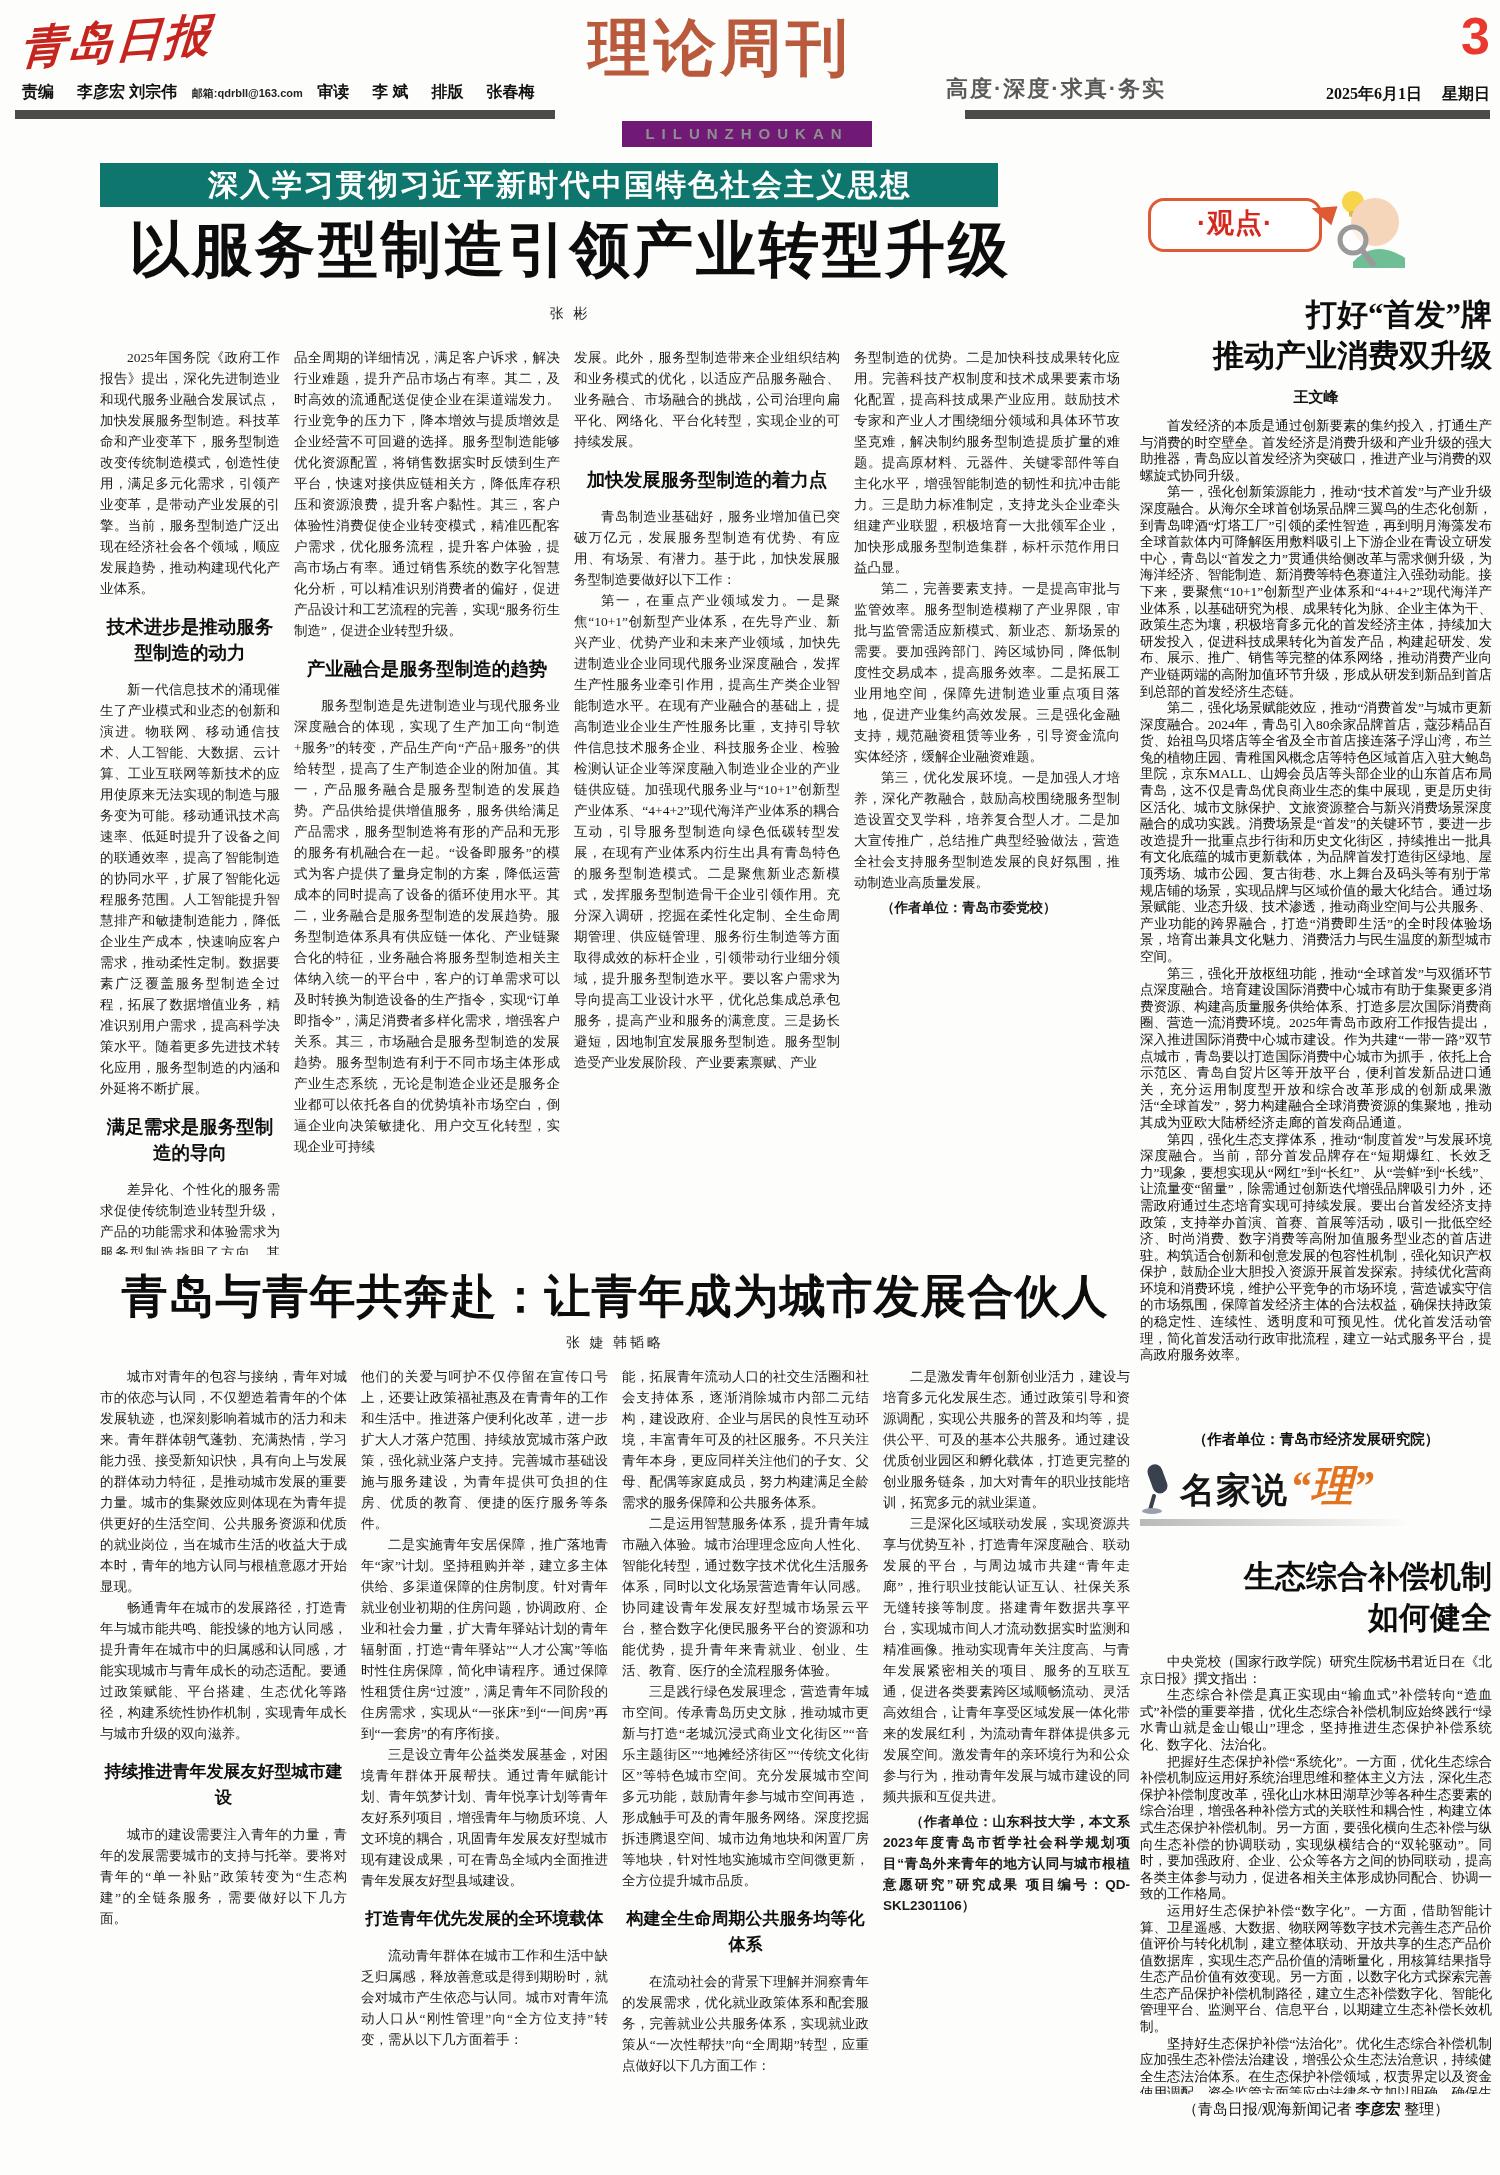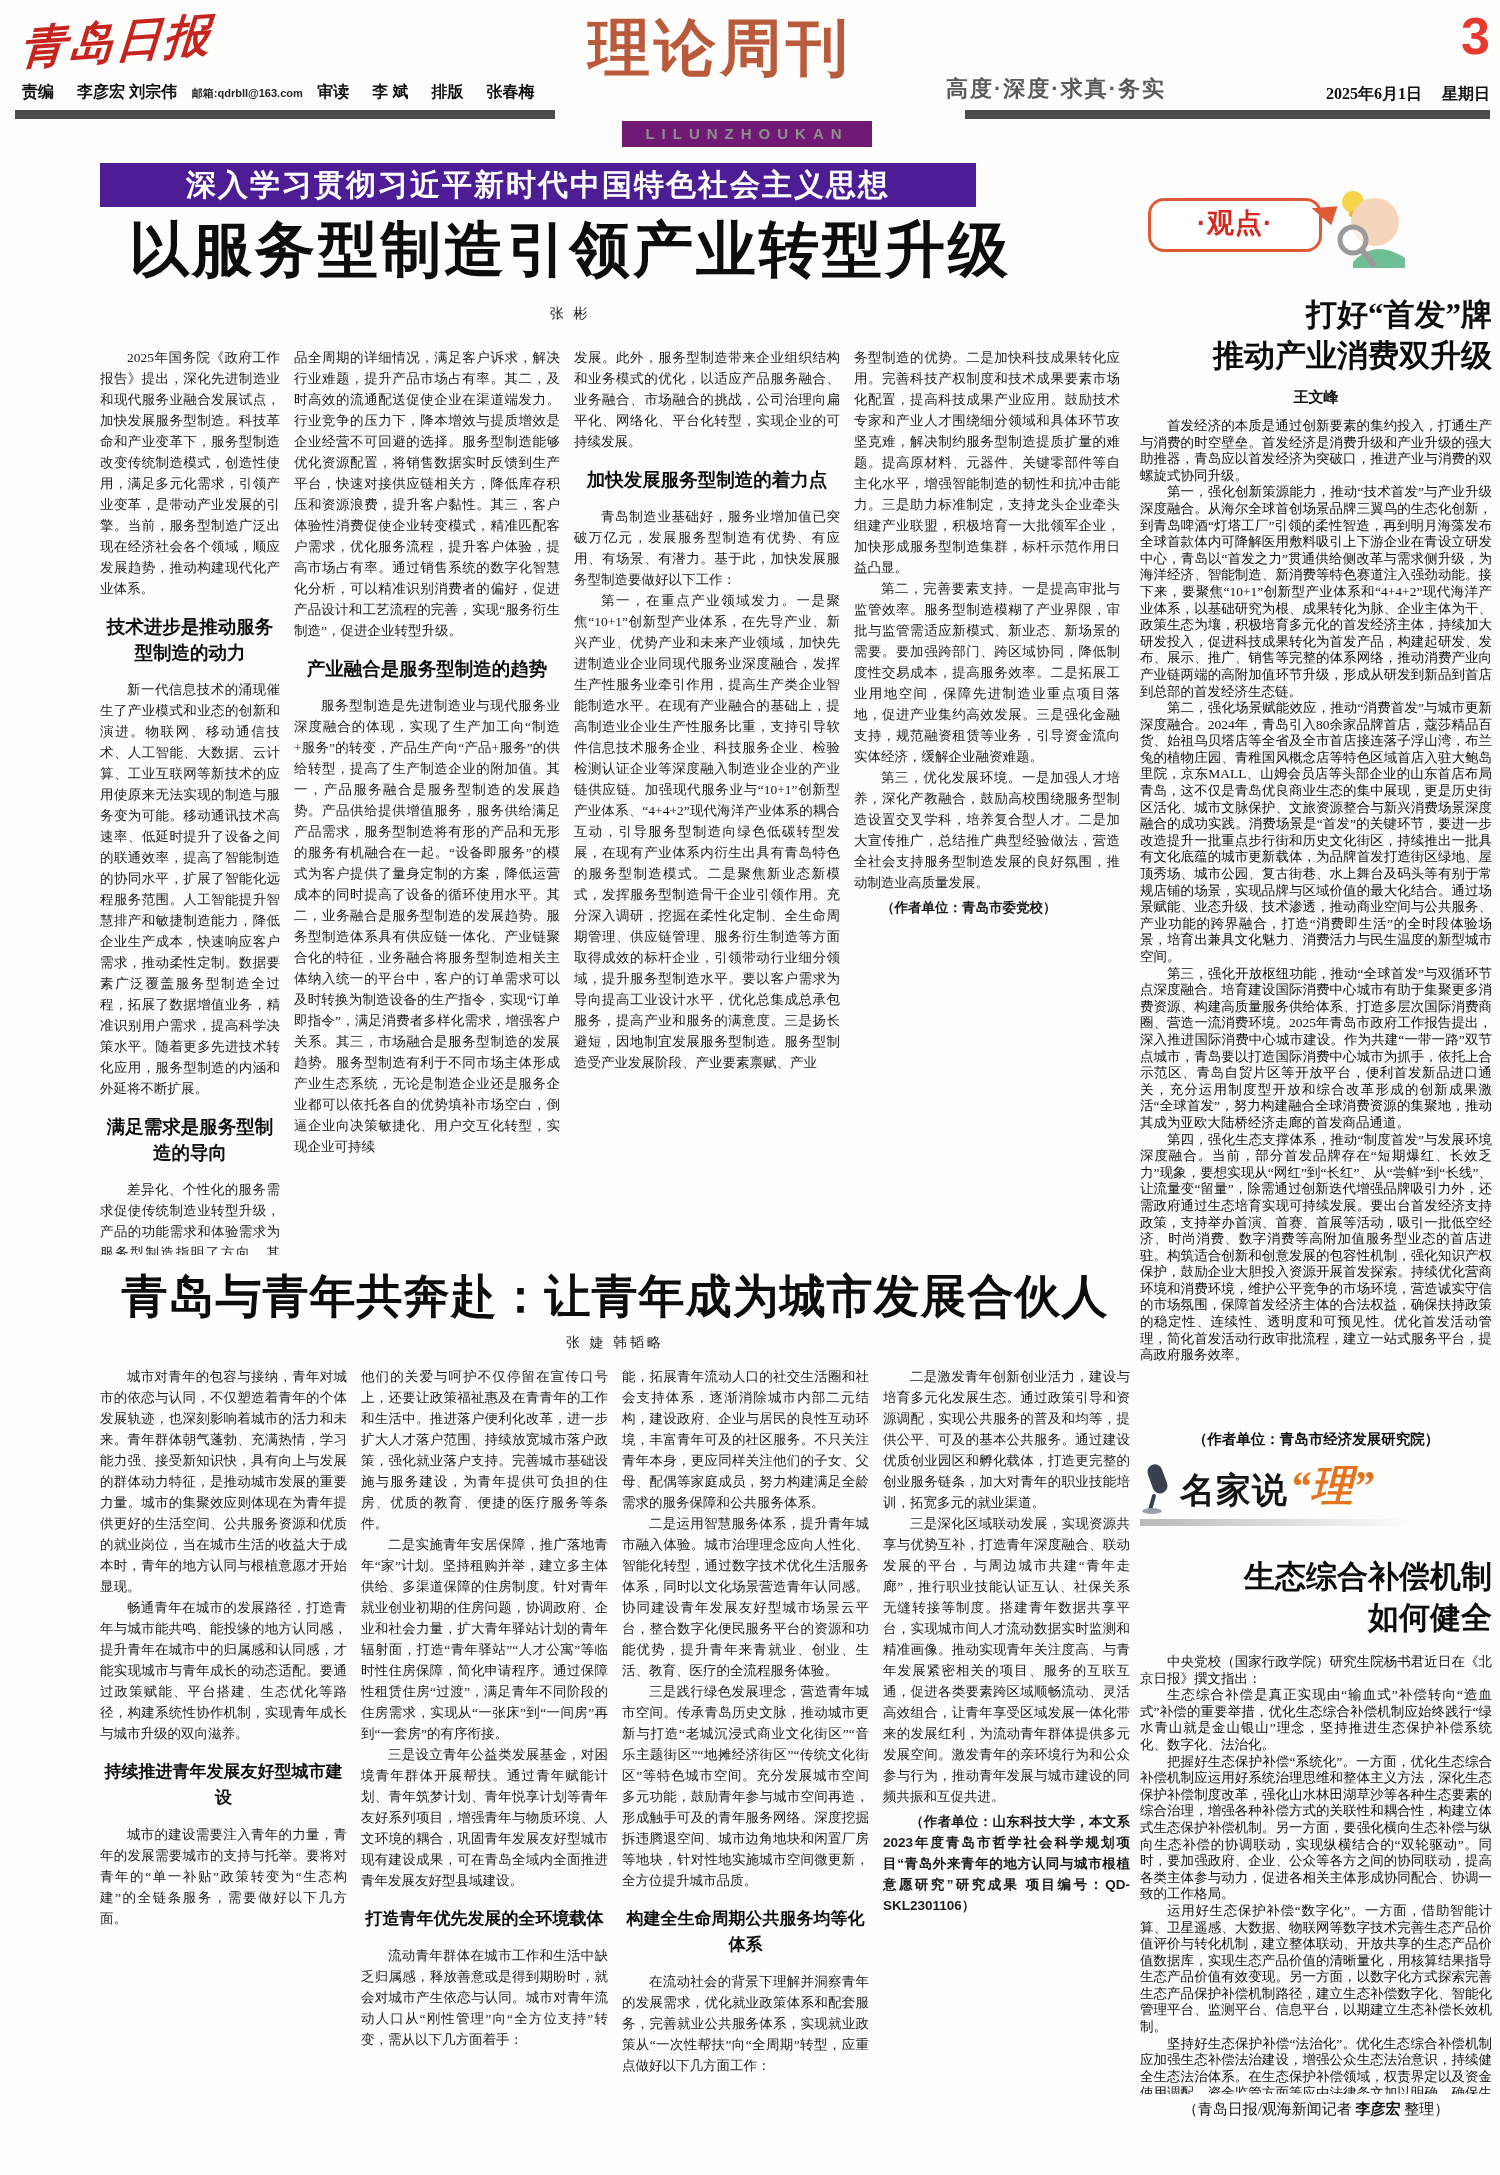--- a/index.html
+++ b/index.html
@@ -20,23 +20,23 @@
   .slogan{position:absolute;left:946px;top:74px;font-family:"Liberation Sans",sans-serif;font-size:22px;
         font-weight:bold;color:#5a5a5a;letter-spacing:2px;}
   .pagenum{position:absolute;left:1380px;top:6px;width:110px;text-align:right;font-size:52px;font-weight:bold;
         color:#e9382d;font-family:"Liberation Sans",sans-serif;}
   .dateline{position:absolute;left:1200px;top:84px;width:290px;text-align:right;font-size:16px;font-weight:bold;color:#111;}
   .dateline .wd{margin-left:16px;}
   .bar{position:absolute;top:110px;height:9px;background:#4b4b4b;}
   .bar-left{left:15px;width:540px;}
   .bar-right{left:965px;width:525px;}
   
-  .banner{position:absolute;left:100px;top:163px;width:876px;height:44px;background:#4c1d95;color:#fff;
+  .banner{position:absolute;left:100px;top:163px;width:876px;height:44px;background:#0f766e;color:#fff;
         font-family:"Liberation Sans",sans-serif;font-size:30px;font-weight:bold;text-align:center;
-        line-height:44px;letter-spacing:2px;}
+        line-height:44px;letter-spacing:2px;padding-left:22px;}
   .lead-headline{position:absolute;left:70px;top:210px;width:1000px;text-align:center;font-size:60px;
         font-weight:bold;letter-spacing:3px;color:#0d0d0d;}
   .byline{position:absolute;font-size:14px;color:#222;letter-spacing:3px;text-align:center;}
   .lead-byline{left:100px;top:305px;width:940px;}
   .cols{position:absolute;display:flex;overflow:hidden;}
   .col{overflow:hidden;font-size:13.5px;line-height:21px;text-align:justify;color:#1b1b1b;}
   .lead-cols{left:100px;top:347px;width:1030px;height:908px;gap:14px;}
   .w-narrow{width:180px;flex:none;}
   .w-std{width:266px;flex:none;}
   .youth-headline{position:absolute;left:100px;top:1266px;width:1030px;text-align:center;font-size:46px;

